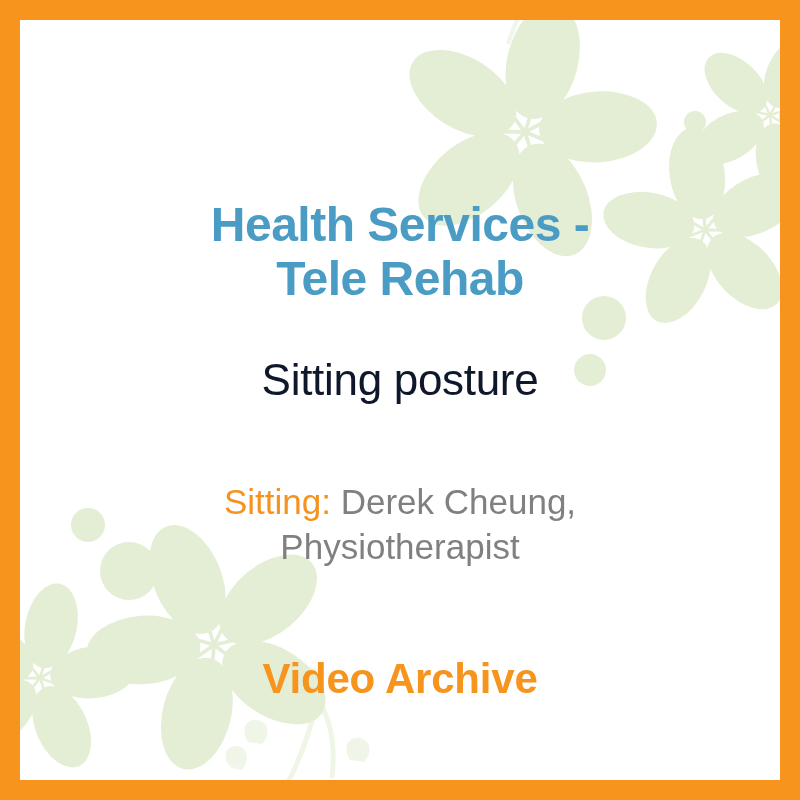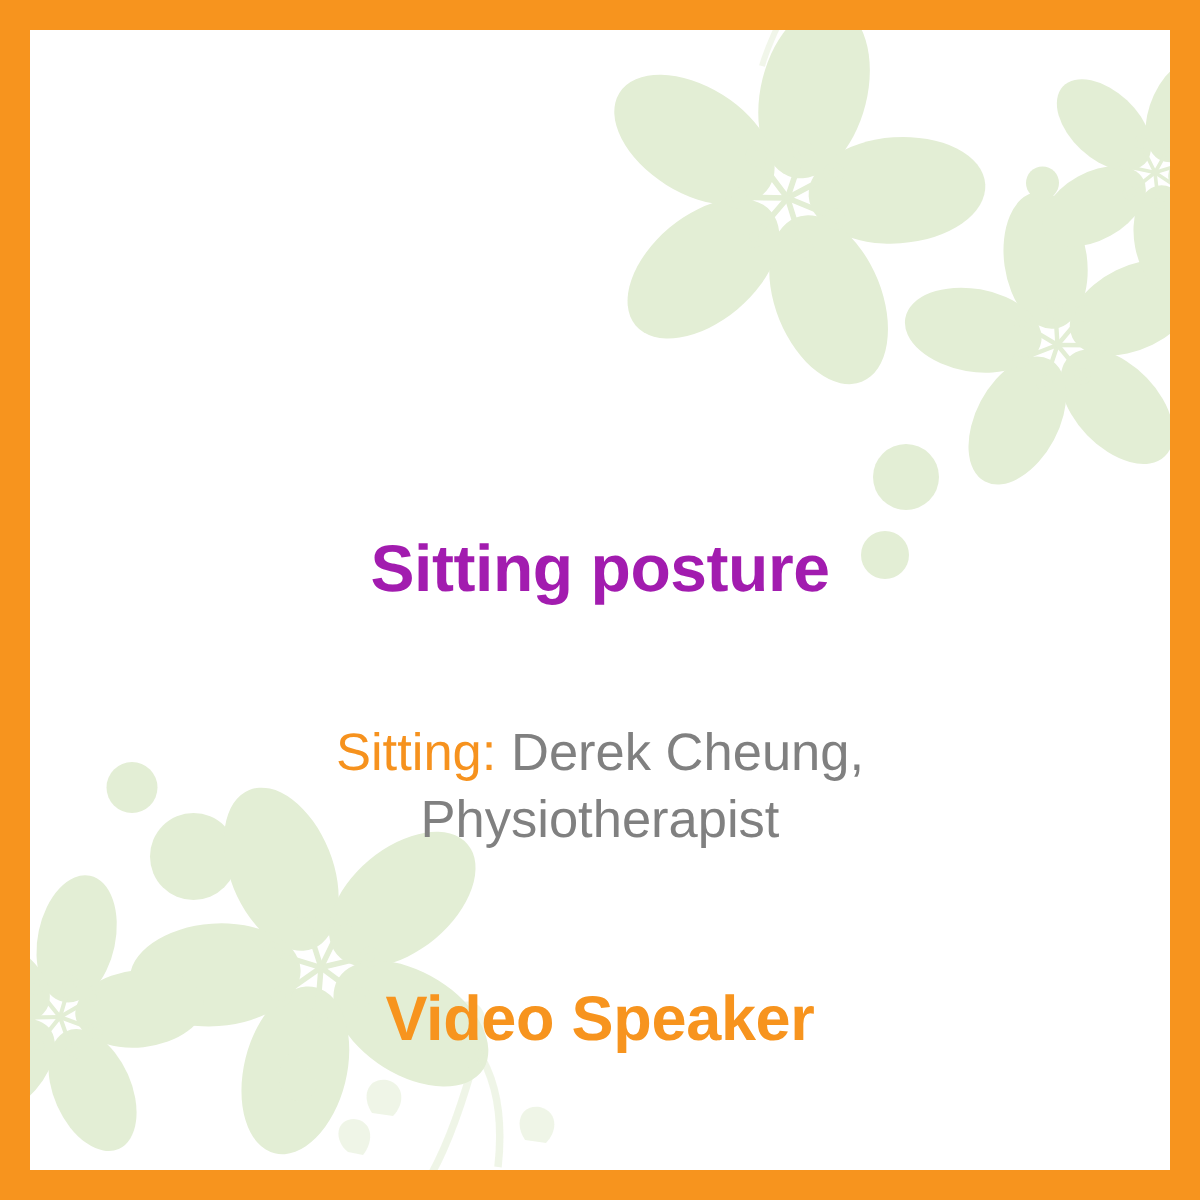--- a/index.html
+++ b/index.html
@@ -71,23 +71,23 @@
     white-space: pre-line;
   }
 
   .subtitle {
     position: absolute;
     left: 50%;
     transform: translateX(-50%);
     top: 356px;
     width: 640px;
     text-align: center;
-    color: #a21caf;
+    color: #0f172a;
     font-size: 44px;
-    font-weight: bold;
+    font-weight: normal;
     line-height: 1.1;
     letter-spacing: -0.3px;
   }
 
   .speaker-block {
     position: absolute;
     left: 50%;
     transform: translateX(-50%);
     top: 480px;
     width: 560px;
@@ -196,28 +196,30 @@
       <path d="M196,700 C186,706 182,720 190,730 C198,738 210,734 212,722 Z" fill="#E3EED5"></path>
     </g>
 
     <g opacity="0.5">
       <path d="M508,44 C512,30 518,18 524,6" stroke="#E3EED5" stroke-width="4" fill="none"></path>
     </g>
   </svg>
 
   <div class="content">
 
+    <div class="title">Health Services -
+Tele Rehab</div>
 
     <div class="subtitle">Sitting posture</div>
 
     <div class="speaker-block">
       <span class="speaker-label">Sitting:</span><span> </span><span class="speaker-name">Derek Cheung, Physiotherapist</span>
     </div>
 
-    <div class="video-archive">Video Speaker</div>
+    <div class="video-archive">Video Archive</div>
   </div>
 
   <div class="frame frame-top"></div>
   <div class="frame frame-bottom"></div>
   <div class="frame frame-left"></div>
   <div class="frame frame-right"></div>
 
 </div>
 
 </body></html>

